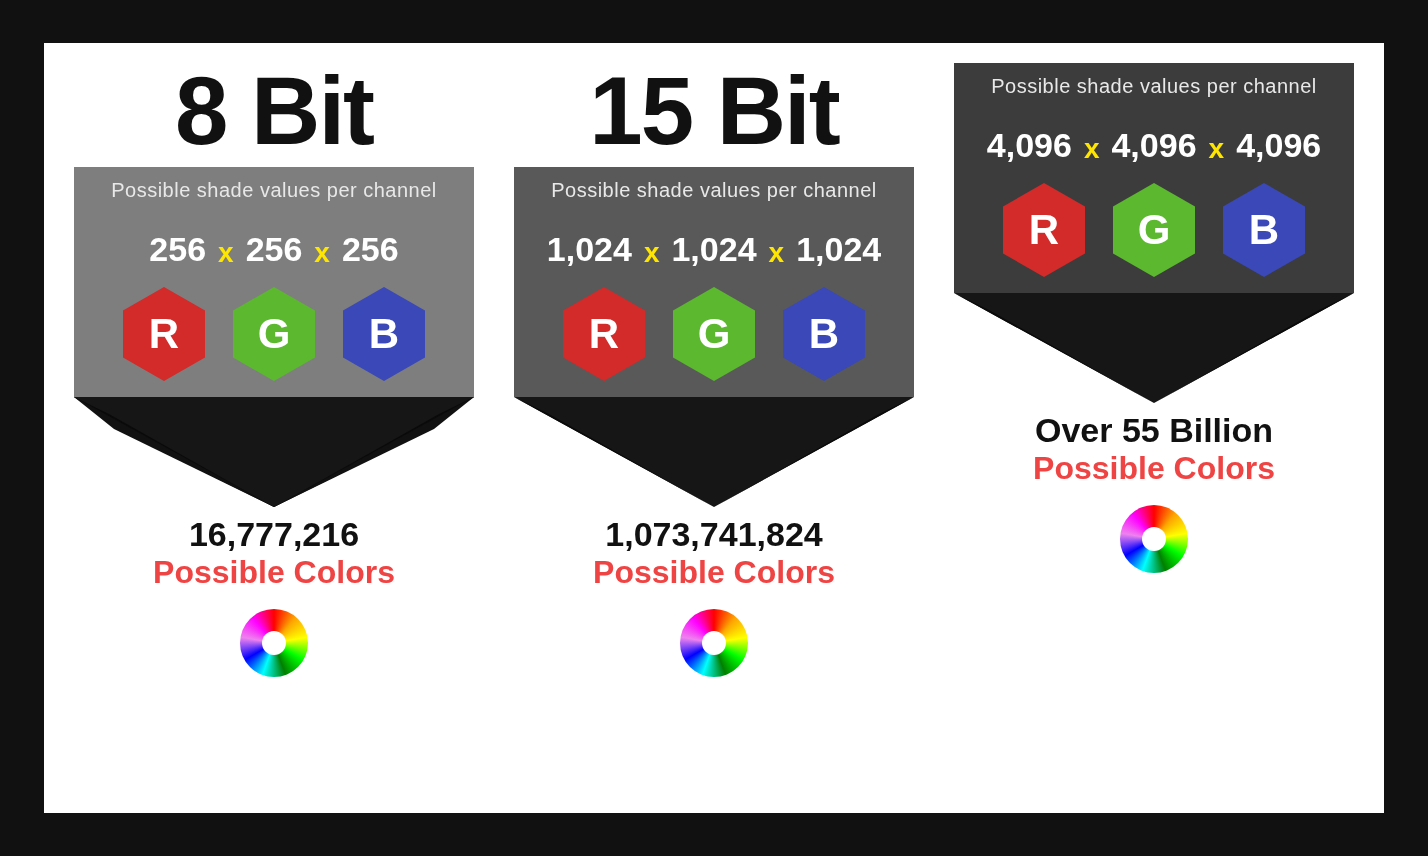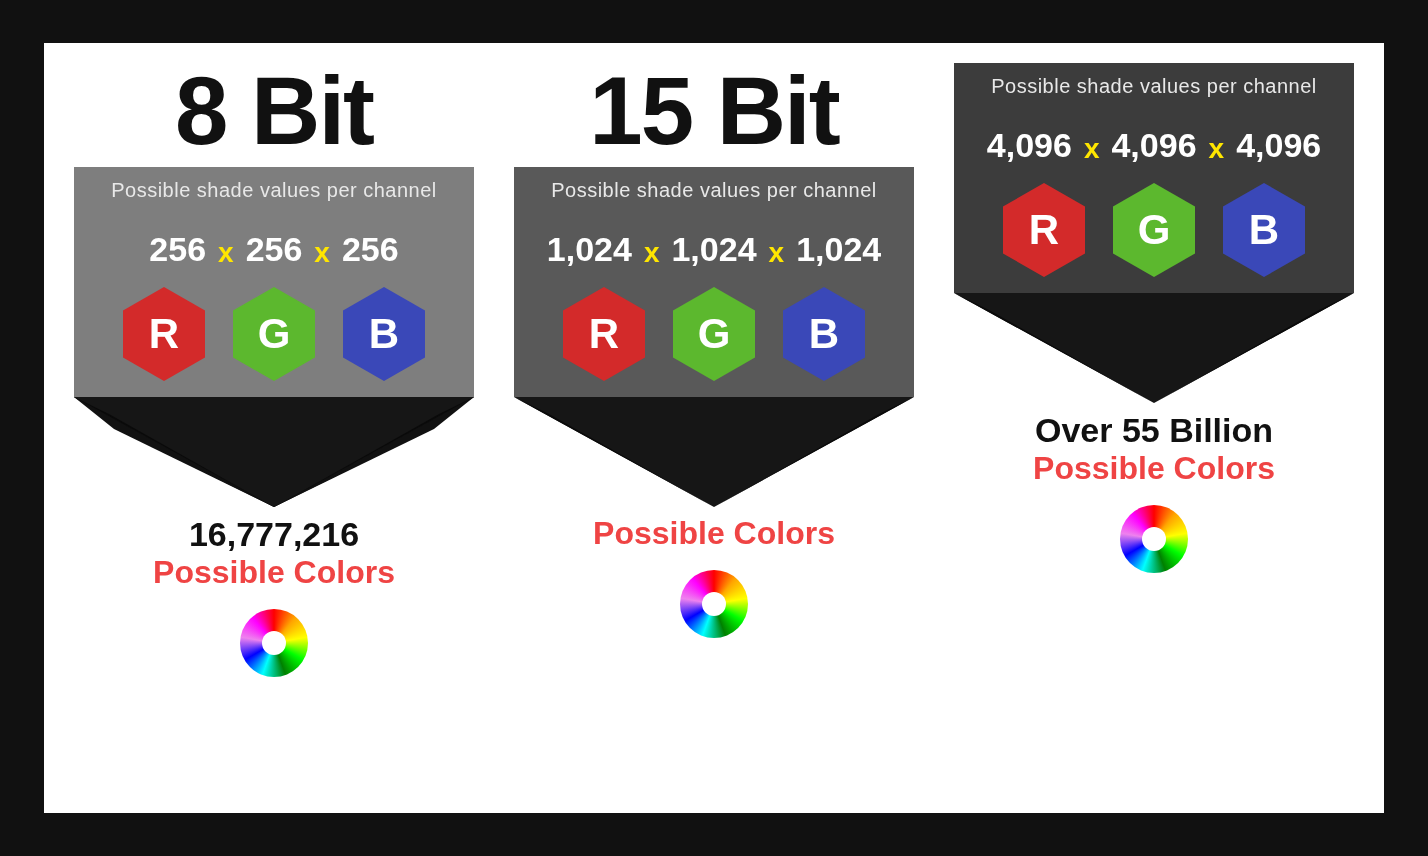--- a/index.html
+++ b/index.html
@@ -181,20 +181,21 @@
       </div>
     </div>
     <div class="arrow-block">
       <svg class="arrow-svg" width="400" height="110" viewBox="0 0 400 110">
         <polygon points="0,0 400,0 200,110" fill="#161616"></polygon>
         <polygon points="0,0 35,17 200,110 0,0" fill="#0a0a0a"></polygon>
         <polygon points="400,0 365,17 200,110 400,0" fill="#0a0a0a"></polygon>
       </svg>
     </div>
     <div class="result">
+      <div class="result-num">1,073,741,824</div>
       <div class="result-label">Possible Colors</div>
     </div>
     <div class="wheel"></div>
   </div>
 
   <div class="col">
     <div class="panel panel-2">
       <div class="subhead">Possible shade values per channel</div>
       <div class="mult-row">
         <span class="mult-val">4,096</span>

